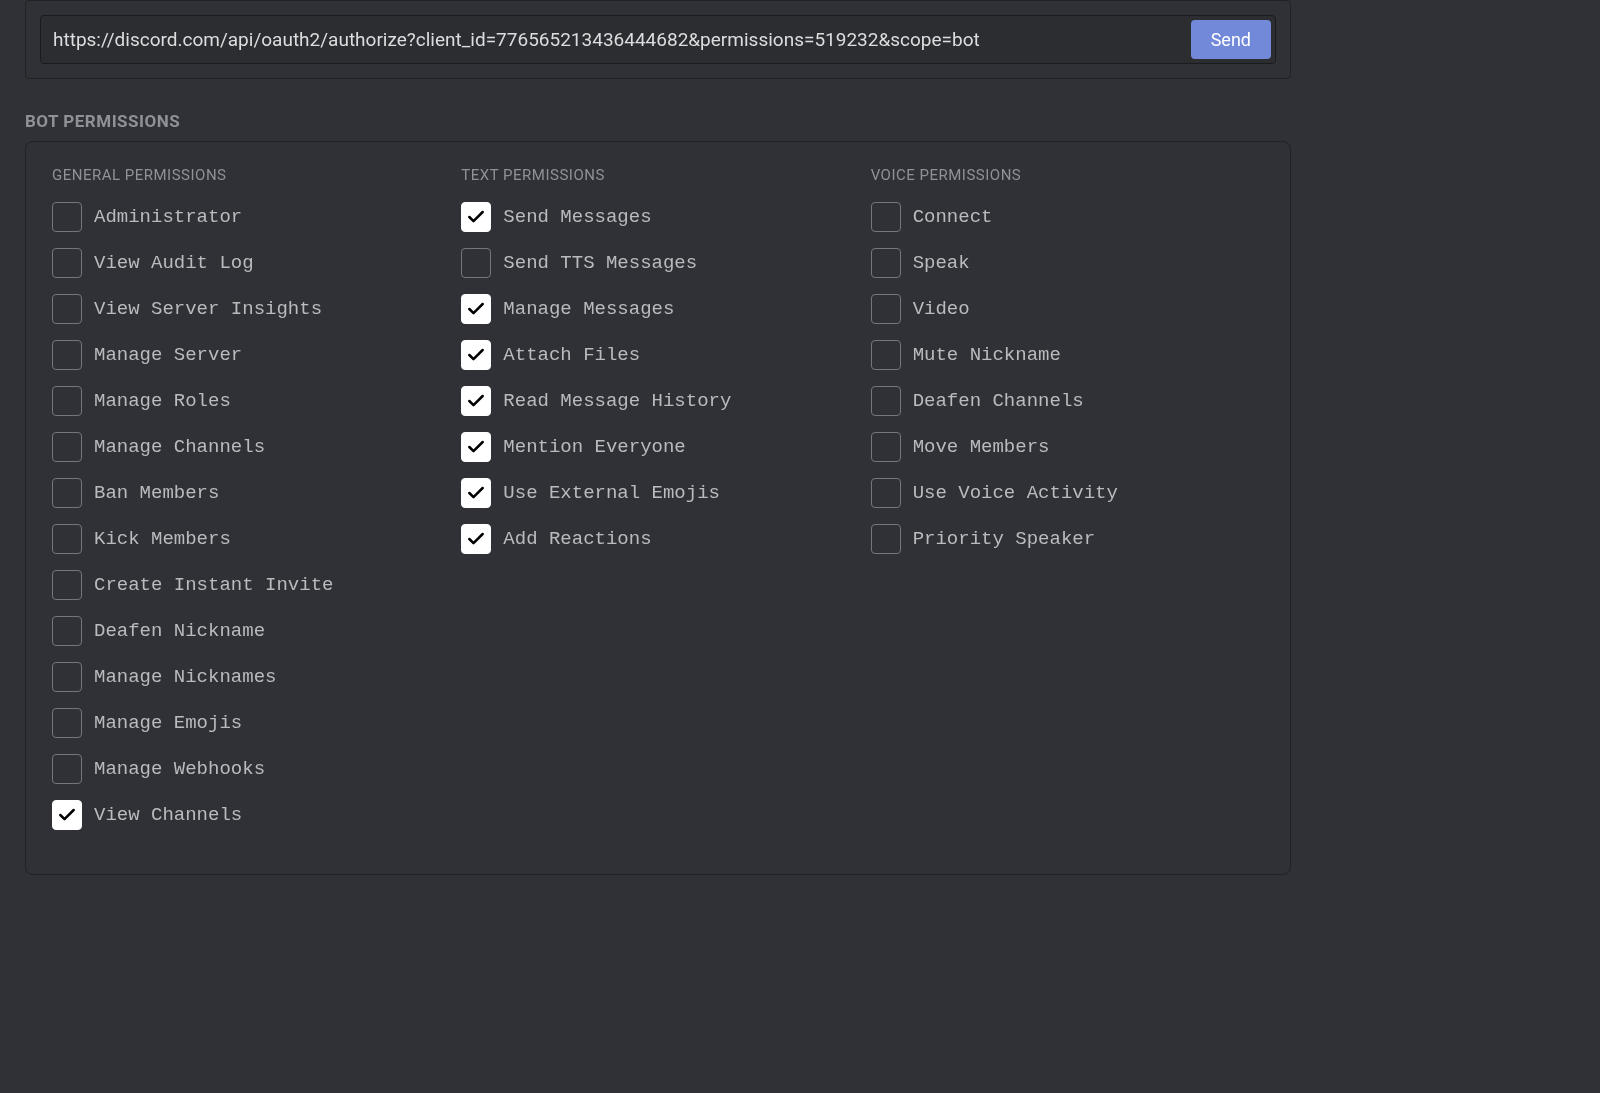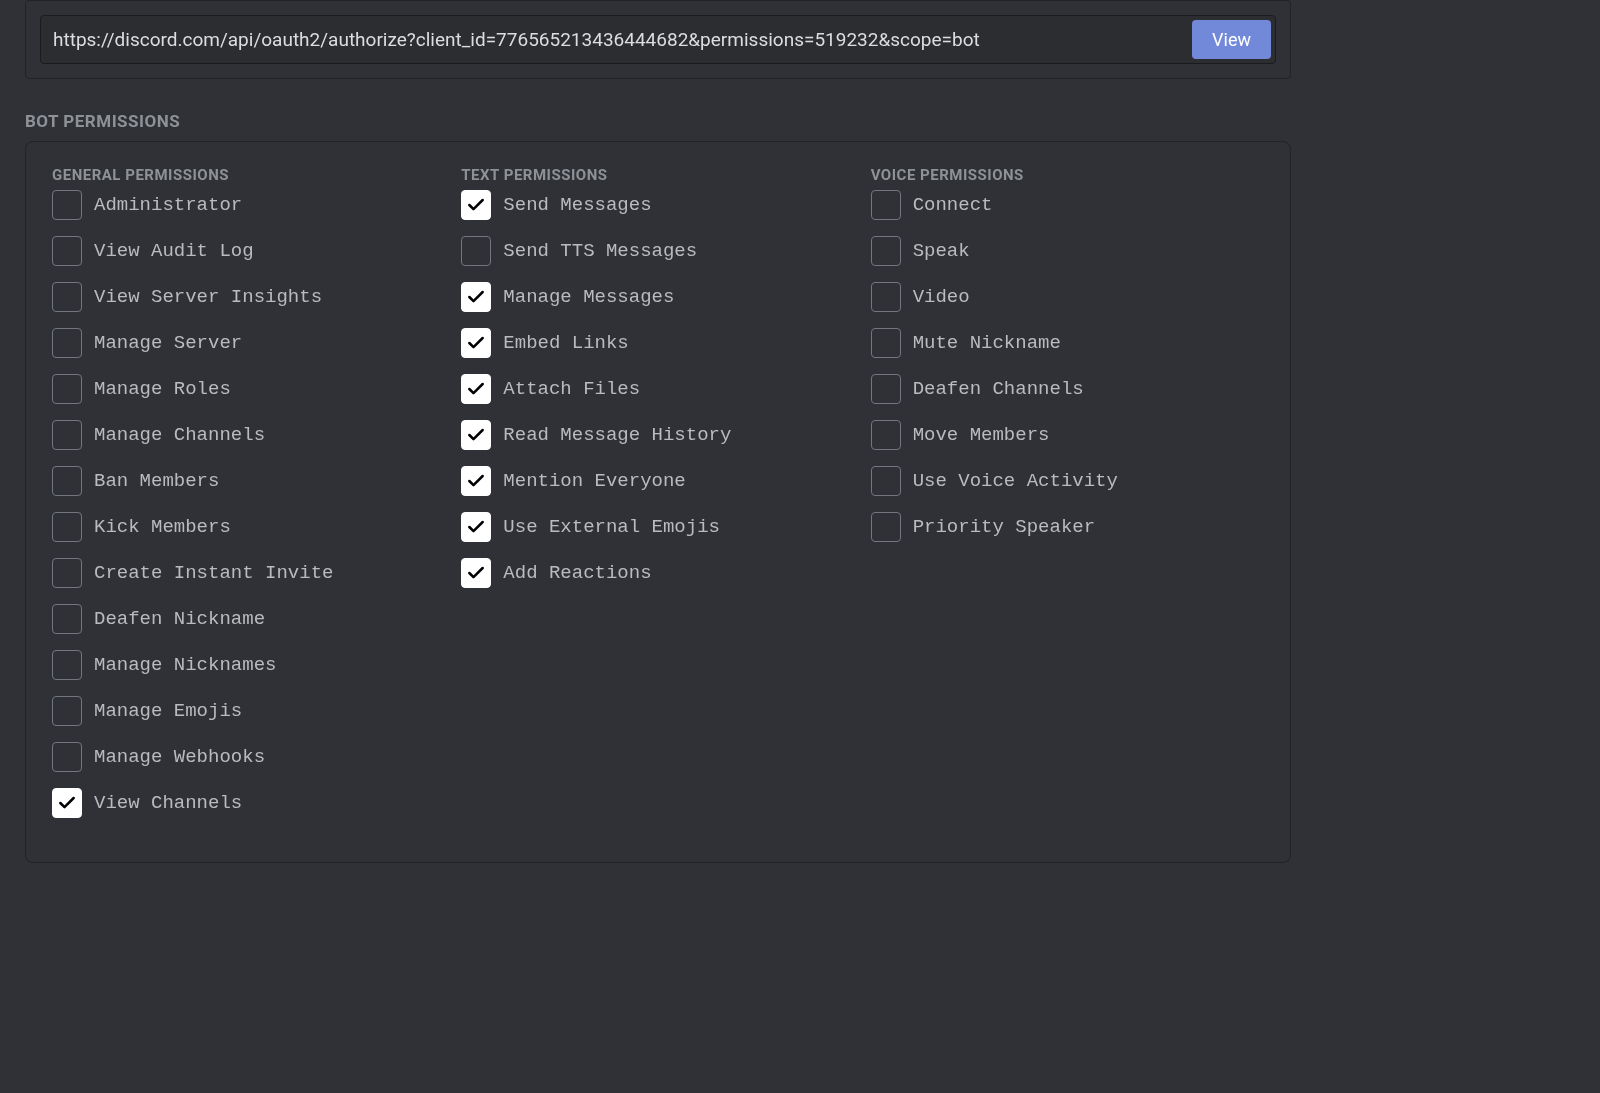--- a/index.html
+++ b/index.html
@@ -68,23 +68,23 @@
       background-color: #2f3136;
     }
     .permissions-grid {
       display: grid;
       grid-template-columns: 1fr 1fr 1fr;
       gap: 0 16px;
     }
     .permission-column-header {
       color: #8e9297;
       font-size: 15px;
-      font-weight: 700;
+      font-weight: 400;
       letter-spacing: 0.5px;
-      margin-bottom: 6px;
+      margin-bottom: 18px;
       text-transform: uppercase;
     }
     .permission-item {
       display: flex;
       align-items: center;
       gap: 12px;
       margin-bottom: 16px;
       cursor: pointer;
     }
     .checkbox {
@@ -115,21 +115,21 @@
       font-size: 19px;
       font-family: Liberation Mono, monospace;
     }
   </style>
 </head>
 <body>
 
 <div class="url-section">
   <div class="url-container">
     <input type="text" class="url-input" readonly="" value="https://discord.com/api/oauth2/authorize?client_id=776565213436444682&amp;permissions=519232&amp;scope=bot" style="">
-    <button class="copy-button">View</button>
+    <button class="copy-button">Send</button>
   </div>
 </div>
 
 <div class="section-label">BOT PERMISSIONS</div>
 
 <div class="permissions-panel">
   <div class="permissions-grid" id="permissions-grid">
   <div>
         <div class="permission-column-header">GENERAL PERMISSIONS</div>
         <div class="permission-item">
@@ -214,28 +214,20 @@
             </svg>
           </div>
           <span class="permission-label">Manage Messages</span>
         </div>
         <div class="permission-item">
           <div class="checkbox checked">
             <svg viewBox="0 0 24 24" fill="none" stroke="#000000" stroke-width="3" stroke-linecap="round" stroke-linejoin="round">
               <polyline points="20 6 9 17 4 12"></polyline>
             </svg>
           </div>
-          <span class="permission-label">Embed Links</span>
-        </div>
-        <div class="permission-item">
-          <div class="checkbox checked">
-            <svg viewBox="0 0 24 24" fill="none" stroke="#000000" stroke-width="3" stroke-linecap="round" stroke-linejoin="round">
-              <polyline points="20 6 9 17 4 12"></polyline>
-            </svg>
-          </div>
           <span class="permission-label">Attach Files</span>
         </div>
         <div class="permission-item">
           <div class="checkbox checked">
             <svg viewBox="0 0 24 24" fill="none" stroke="#000000" stroke-width="3" stroke-linecap="round" stroke-linejoin="round">
               <polyline points="20 6 9 17 4 12"></polyline>
             </svg>
           </div>
           <span class="permission-label">Read Message History</span>
         </div>

